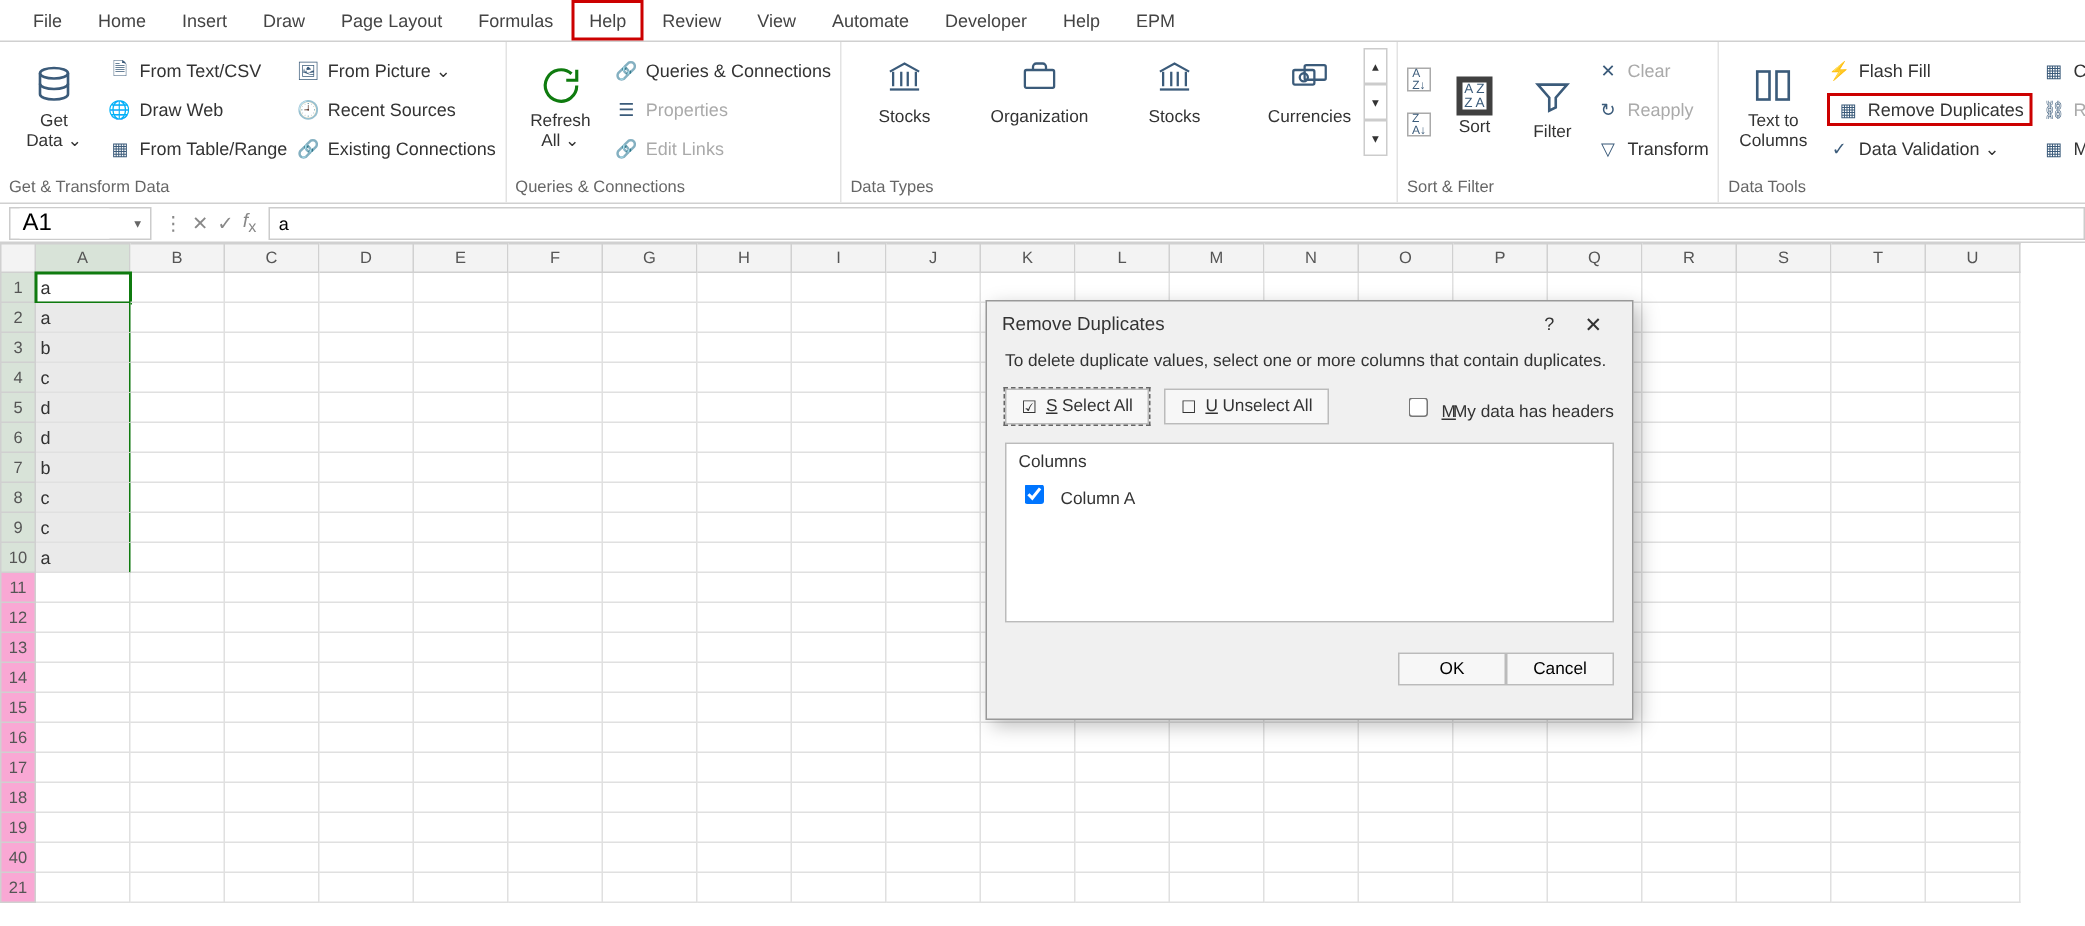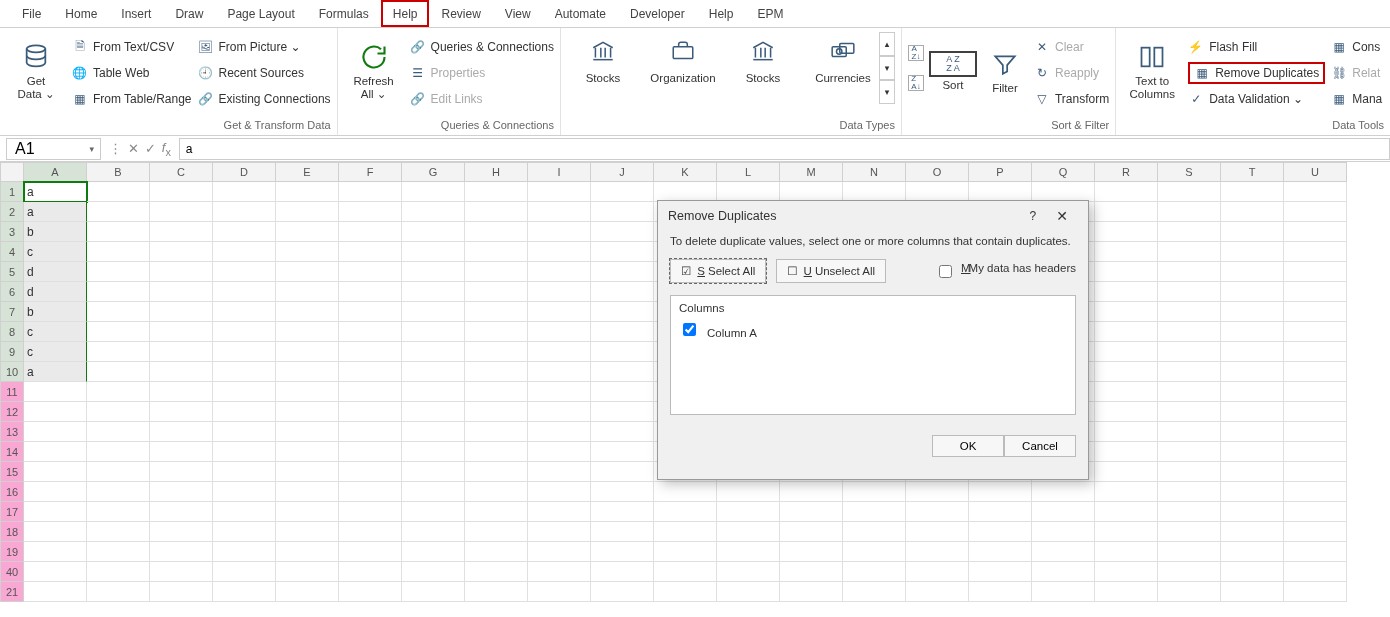--- a/index.html
+++ b/index.html
@@ -8,32 +8,32 @@
   
   .tabs { display:flex; align-items:center; height:28px; border-bottom:1px solid #d0d0d0; padding-left:10px; }
   .tab { padding:0 12px; height:100%; display:flex; align-items:center; cursor:pointer; color:#444; }
   .tab.active { border-bottom:3px solid #0f7b0f; padding-bottom:2px; }
   .tab.highlight { border:2px solid #c00; padding:0 10px; }
 
   
   .ribbon { display:flex; height:108px; border-bottom:1px solid #d0d0d0; background:#fff; }
   .group { display:flex; flex-direction:column; border-right:1px solid #e3e3e3; padding:4px 6px 0 6px; }
   .group-body { flex:1; display:flex; align-items:flex-start; gap:6px; }
-  .group-label { font-size:11px; color:#666; text-align:right; padding:2px 0 4px 0; }
+  .group-label { font-size:11px; color:#666; text-align:left; padding:2px 0 4px 0; }
 
   .big-btn { display:flex; flex-direction:column; align-items:center; justify-content:center; width:60px; height:78px; cursor:pointer; }
   .big-btn .ic { width:32px; height:32px; display:flex; align-items:center; justify-content:center; color:#3b5b7a; }
   .big-btn span { font-size:11.5px; text-align:center; line-height:13px; margin-top:2px; }
 
   .stack { display:flex; flex-direction:column; gap:4px; padding-top:4px; }
   .sm { display:flex; align-items:center; gap:5px; height:22px; cursor:pointer; font-size:12px; white-space:nowrap; color:#333; }
   .sm.disabled { color:#aaa; }
   .sm .si { width:16px; height:16px; display:inline-flex; align-items:center; justify-content:center; color:#3b5b7a; }
 
-  .gallery { display:flex; gap:8px; align-items:flex-start; padding-top:4px; }
+  .gallery { display:flex; gap:18px; align-items:flex-start; padding-top:4px; }
   .gal-item { display:flex; flex-direction:column; align-items:center; width:72px; cursor:pointer; }
   .gal-item .gi { width:30px; height:30px; color:#3b5b7a; display:flex; align-items:center; justify-content:center; }
   .gal-item span { font-size:11.5px; margin-top:6px; }
   .gallery-nav { display:flex; flex-direction:column; width:16px; margin-left:-6px; }
   .gallery-nav div { height:24px; border:1px solid #ccc; display:flex; align-items:center; justify-content:center; font-size:9px; cursor:pointer; }
 
   .remove-dup { border:2px solid #c00; padding:2px 4px; }
 
   
   .fbar { display:flex; align-items:center; height:26px; border-bottom:1px solid #d0d0d0; }
@@ -61,21 +61,21 @@
   
   .dialog { position:absolute; left:657px; top:200px; width:432px; height:280px; background:#f0f0f0; border:1px solid #999; box-shadow:4px 4px 12px rgba(0,0,0,.25); }
   .dlg-title { display:flex; align-items:center; height:30px; padding:0 10px; }
   .dlg-title span:first-child { font-size:12.5px; }
   .dlg-title .help { margin-left:auto; cursor:pointer; padding:4px 10px;}
   .dlg-title .close { cursor:pointer; padding:4px 10px; font-size:14px;}
   .dlg-body { padding:4px 12px 10px 12px; }
   .dlg-instr { font-size:11.5px; margin-bottom:12px; }
   .dlg-row { display:flex; align-items:center; gap:10px; }
   .dlg-btn { background:#f7f7f7; border:1px solid #bbb; padding:4px 10px; font-size:11.5px; cursor:pointer; display:flex; align-items:center; gap:6px; }
-  .dlg-check { display:flex; align-items:flex-start; gap:6px; margin-left:auto; font-size:11.5px; }
+  .dlg-check { display:flex; align-items:flex-end; gap:6px; margin-left:auto; font-size:11.5px; }
   .dlg-list { margin-top:12px; border:1px solid #bbb; background:#fff; height:120px; padding:4px 8px; }
   .dlg-list .hdr { font-size:11.5px; padding:2px 0 6px 0; }
   .dlg-list label { display:flex; align-items:flex-end; gap:8px; font-size:11.5px; }
   .dlg-foot { display:flex; justify-content:flex-end; gap:0; padding:10px 12px; }
   .dlg-foot button { width:72px; height:22px; border:1px solid #bbb; background:#f7f7f7; font-size:11.5px; cursor:pointer; }
 
   input[type=checkbox]{ width:13px; height:13px; }
 </style>
 </head>
 <body>
@@ -111,21 +111,21 @@
         <span style="white-space:pre-line">Get
 Data ⌄</span>
       </div>
       <div class="stack">
         <div class="sm">
             <span class="si">🗎</span>
             <span>From Text/CSV</span>
           </div>
         <div class="sm">
             <span class="si">🌐</span>
-            <span>Table Web</span>
+            <span>Draw Web</span>
           </div>
         <div class="sm">
             <span class="si">▦</span>
             <span>From Table/Range</span>
           </div>
       </div>
       <div class="stack">
         <div class="sm">
             <span class="si">🖼</span>
             <span>From Picture ⌄</span>
@@ -229,21 +229,21 @@
     <div class="group-body">
       <div class="stack" style="gap:8px;padding-top:10px">
         <div class="sm">
             <span class="si" style="border:1px solid #aaa;font-size:8px;line-height:8px;padding:1px">A<br>Z↓</span>
           </div>
         <div class="sm">
             <span class="si" style="border:1px solid #aaa;font-size:8px;line-height:8px;padding:1px">Z<br>A↓</span>
           </div>
       </div>
       <div class="big-btn" style="width:46px">
-        <div class="ic" style="border:2px solid #404040;width:48px;height:26px;font-size:9px;line-height:9px">A Z<br>Z A</div>
+        <div class="ic" style="border:4px solid #404040;width:24px;height:26px;font-size:9px;line-height:9px">A Z<br>Z A</div>
         <span>Sort</span>
       </div>
       <div class="big-btn" style="width:46px">
         <div class="ic">
             <svg width="26" height="26" viewBox="0 0 24 24" fill="none" stroke="currentColor" stroke-width="1.6">
               <path d="M3 5h18l-7 8v6l-4 2v-8L3 5z"></path>
             </svg>
           </div>
         <span>Filter</span>
       </div>

